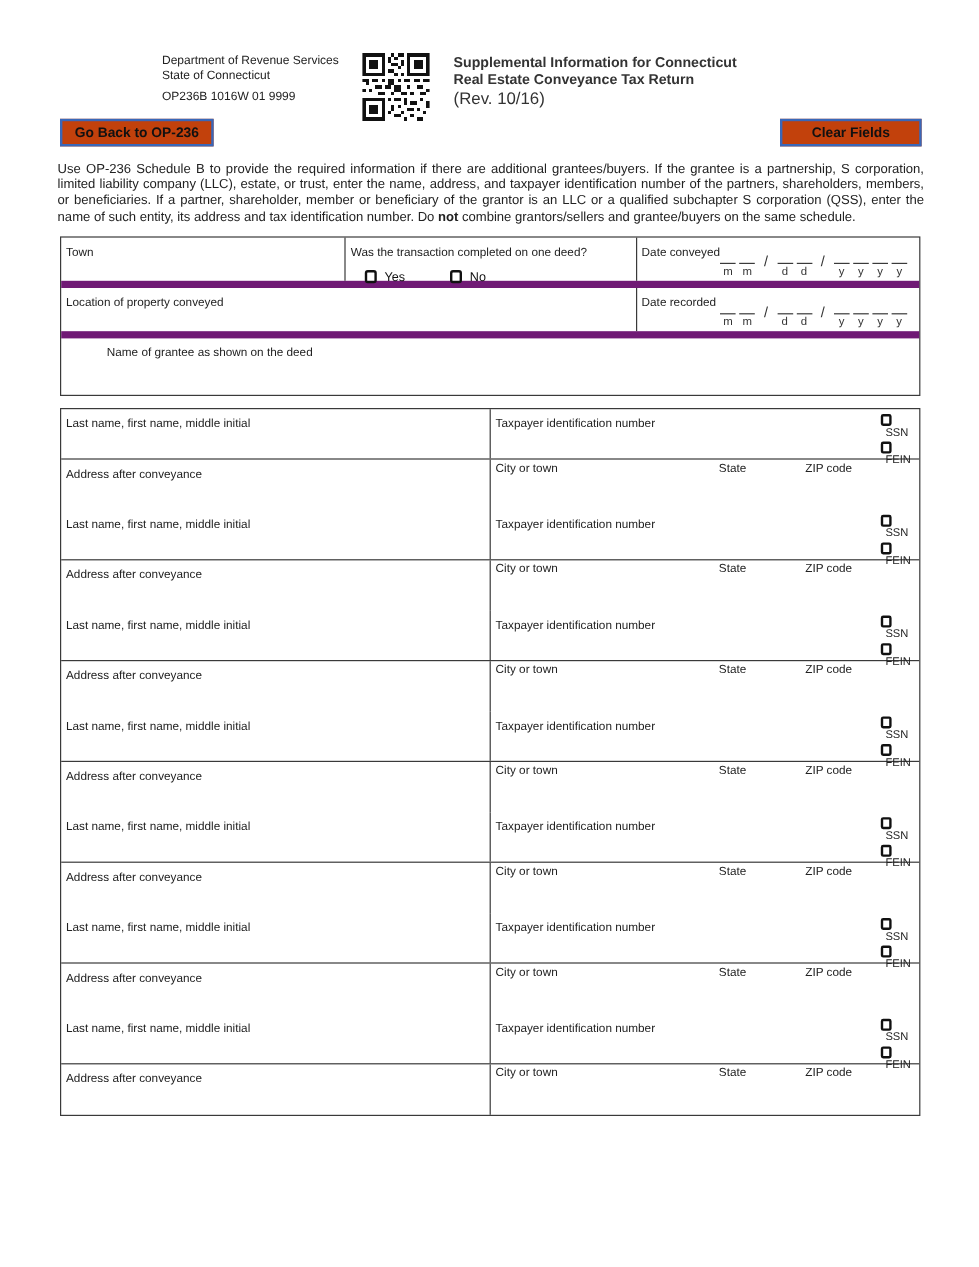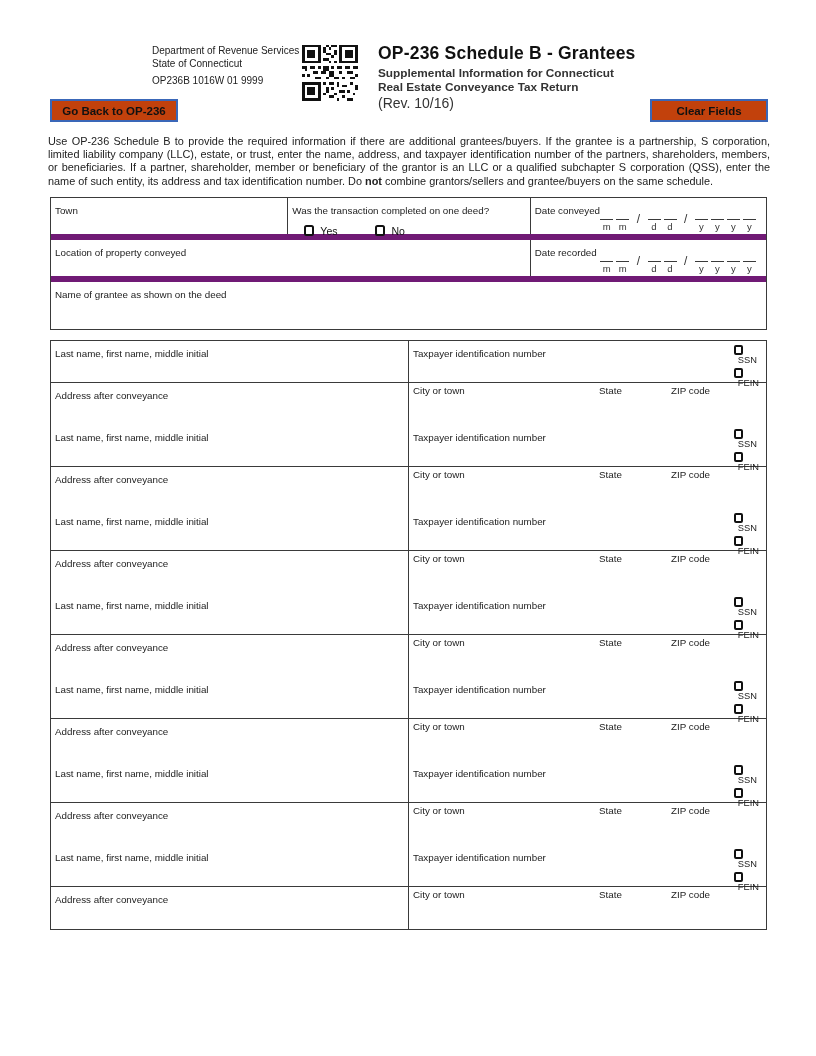--- a/index.html
+++ b/index.html
@@ -5,21 +5,21 @@
   * { margin:0; padding:0; box-sizing:border-box; }
   html,body { background:#e8e8e8; }
   body { font-family:"Liberation Sans", sans-serif; }
   .page {
     position:relative; width:816px; height:1056px; margin:0 auto;
     background:#ffffff; color:#1a1a1a; overflow:hidden;
   }
 
   
   .header { position:relative; height:133px; }
-  .agency { position:absolute; left:152px; top:45px; font-size:10px; line-height:12.5px; color:#222; }
+  .agency { position:absolute; left:135px; top:45px; font-size:10px; line-height:12.5px; color:#222; }
   .agency .form-code { margin-top:5px; }
   .qr { position:absolute; left:302px; top:44px; width:56px; height:57px; }
   .titleblock { position:absolute; left:378px; top:43px; }
   .form-title { font-size:17.5px; font-weight:bold; color:#111; letter-spacing:0.2px; }
   .form-subtitle { font-size:11.8px; font-weight:bold; color:#333; line-height:14px; margin-top:2px; }
   .rev { font-size:14px; color:#333; margin-top:1px; }
   .btn {
     position:absolute; top:99px; height:23px;
     background:#c2410c; border:2px solid #3a67b8;
     font-family:"Liberation Sans", sans-serif; font-size:11.5px; font-weight:bold; color:#111;
@@ -39,21 +39,21 @@
   .tbl { margin-left:50px; width:717px; border:1px solid #3a3a3a; }
   .trow { display:flex; border-bottom:6px solid #701a75; }
   .trow:last-child { border-bottom:none; }
   .cell { position:relative; padding:2px 4px; }
   .cell + .cell { border-left:1px solid #3a3a3a; }
   .lbl { font-size:9.8px; color:#222; display:inline-block; }
 
   
   .row-town { height:42px; }
   .row-loc  { height:42px; }
-  .row-name { height:47px; }
+  .row-name { height:47px;margin-left:34px; }
   .c-town { width:237px; }
   .c-deed { width:243px; }
   .c-date { width:237px; }
   .c-loc  { width:480px; }
   .c-full { width:100%; }
 
   
   .cb {
     display:inline-block; width:10px; height:11px;
     border:2px solid #111; border-radius:2.5px; background:#fff; vertical-align:middle;
@@ -160,21 +160,20 @@
         <rect x="8" y="18" width="1" height="1"></rect>
           <rect x="10" y="19" width="2" height="1"></rect>
           <rect x="12" y="18" width="1" height="1"></rect>
         <rect x="15" y="19" width="1" height="1"></rect>
           <rect x="17" y="20" width="2" height="1"></rect>
           <rect x="13" y="20" width="1" height="1"></rect>
       </g>
     </svg>
 
     <div class="titleblock">
-      <div class="form-title">OP-236 Schedule B - Grantees</div>
       <div class="form-subtitle">Supplemental Information for Connecticut</div>
       <div class="form-subtitle" style="margin-top:0;">Real Estate Conveyance Tax Return</div>
       <div class="rev">(Rev. 10/16)</div>
     </div>
 
     <div class="btn btn-goback">Go Back to OP-236</div>
     <div class="btn btn-clear">Clear Fields</div>
   </div>
 
   <p class="instructions"><span>Use OP-236 Schedule B to provide the required information if there are additional grantees/buyers. If the grantee is a partnership, S corporation, limited liability company (LLC), estate, or trust, enter the name, address, and taxpayer identification number of the partners, shareholders, members, or beneficiaries. If a partner, shareholder, member or beneficiary of the grantor is an LLC or a qualified subchapter S corporation (QSS), enter the name of such entity, its address and tax identification number. Do </span><b>not</b><span> combine grantors/sellers and grantee/buyers on the same schedule.</span></p>

